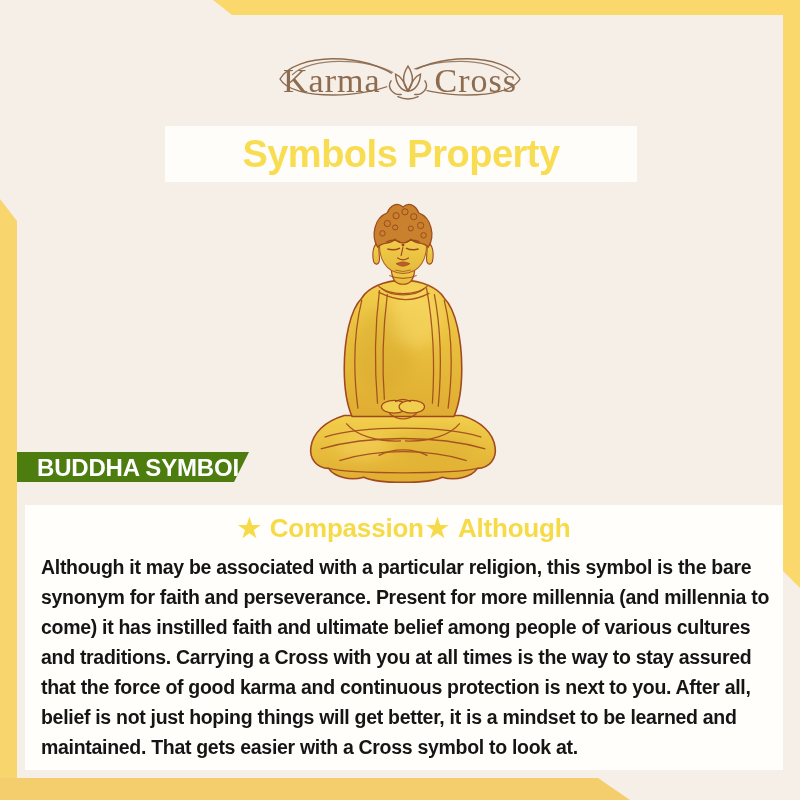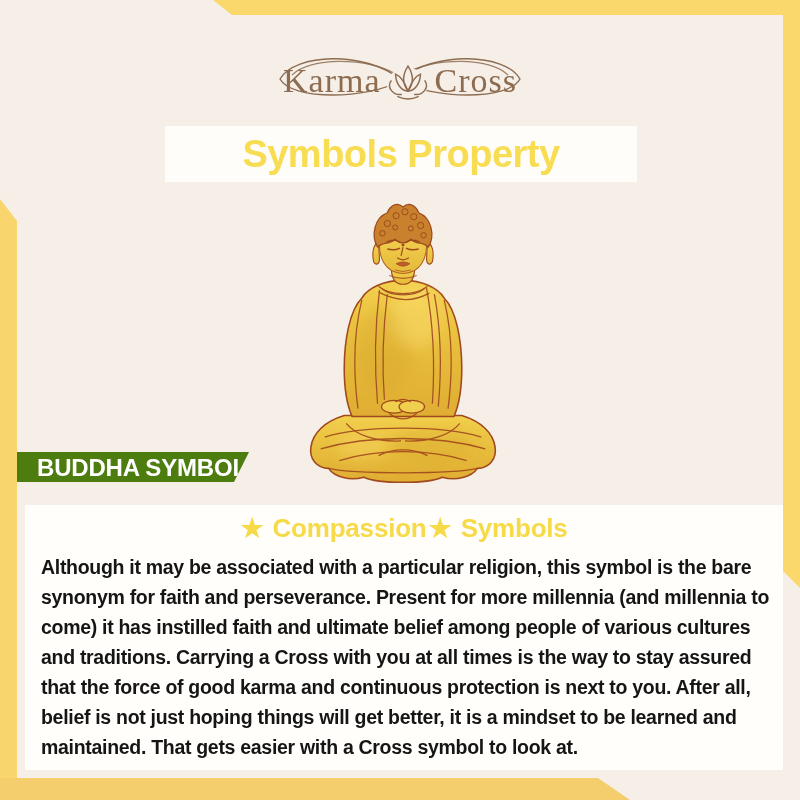--- a/index.html
+++ b/index.html
@@ -197,18 +197,18 @@
       </g>
     </svg>
   </div>
 
   <div class="ribbon">
     <span class="ribbon-label">BUDDHA SYMBOL</span>
   </div>
 
   <div class="text-panel">
     <div class="traits">
-      <span class="star first">★</span><span>Compassion</span><span class="star second">★</span><span>Symbols</span>
+      <span class="star first">★</span><span>Compassion</span><span class="star second">★</span><span>Although</span>
     </div>
     <p class="description">Although it may be associated with a particular religion, this symbol is the bare synonym for faith and perseverance. Present for more millennia (and millennia to come) it has instilled faith and ultimate belief among people of various cultures and traditions. Carrying a Cross with you at all times is the way to stay assured that the force of good karma and continuous protection is next to you. After all, belief is not just hoping things will get better, it is a mindset to be learned and maintained. That gets easier with a Cross symbol to look at.</p>
   </div>
 
 </div>
 
 </body></html>

